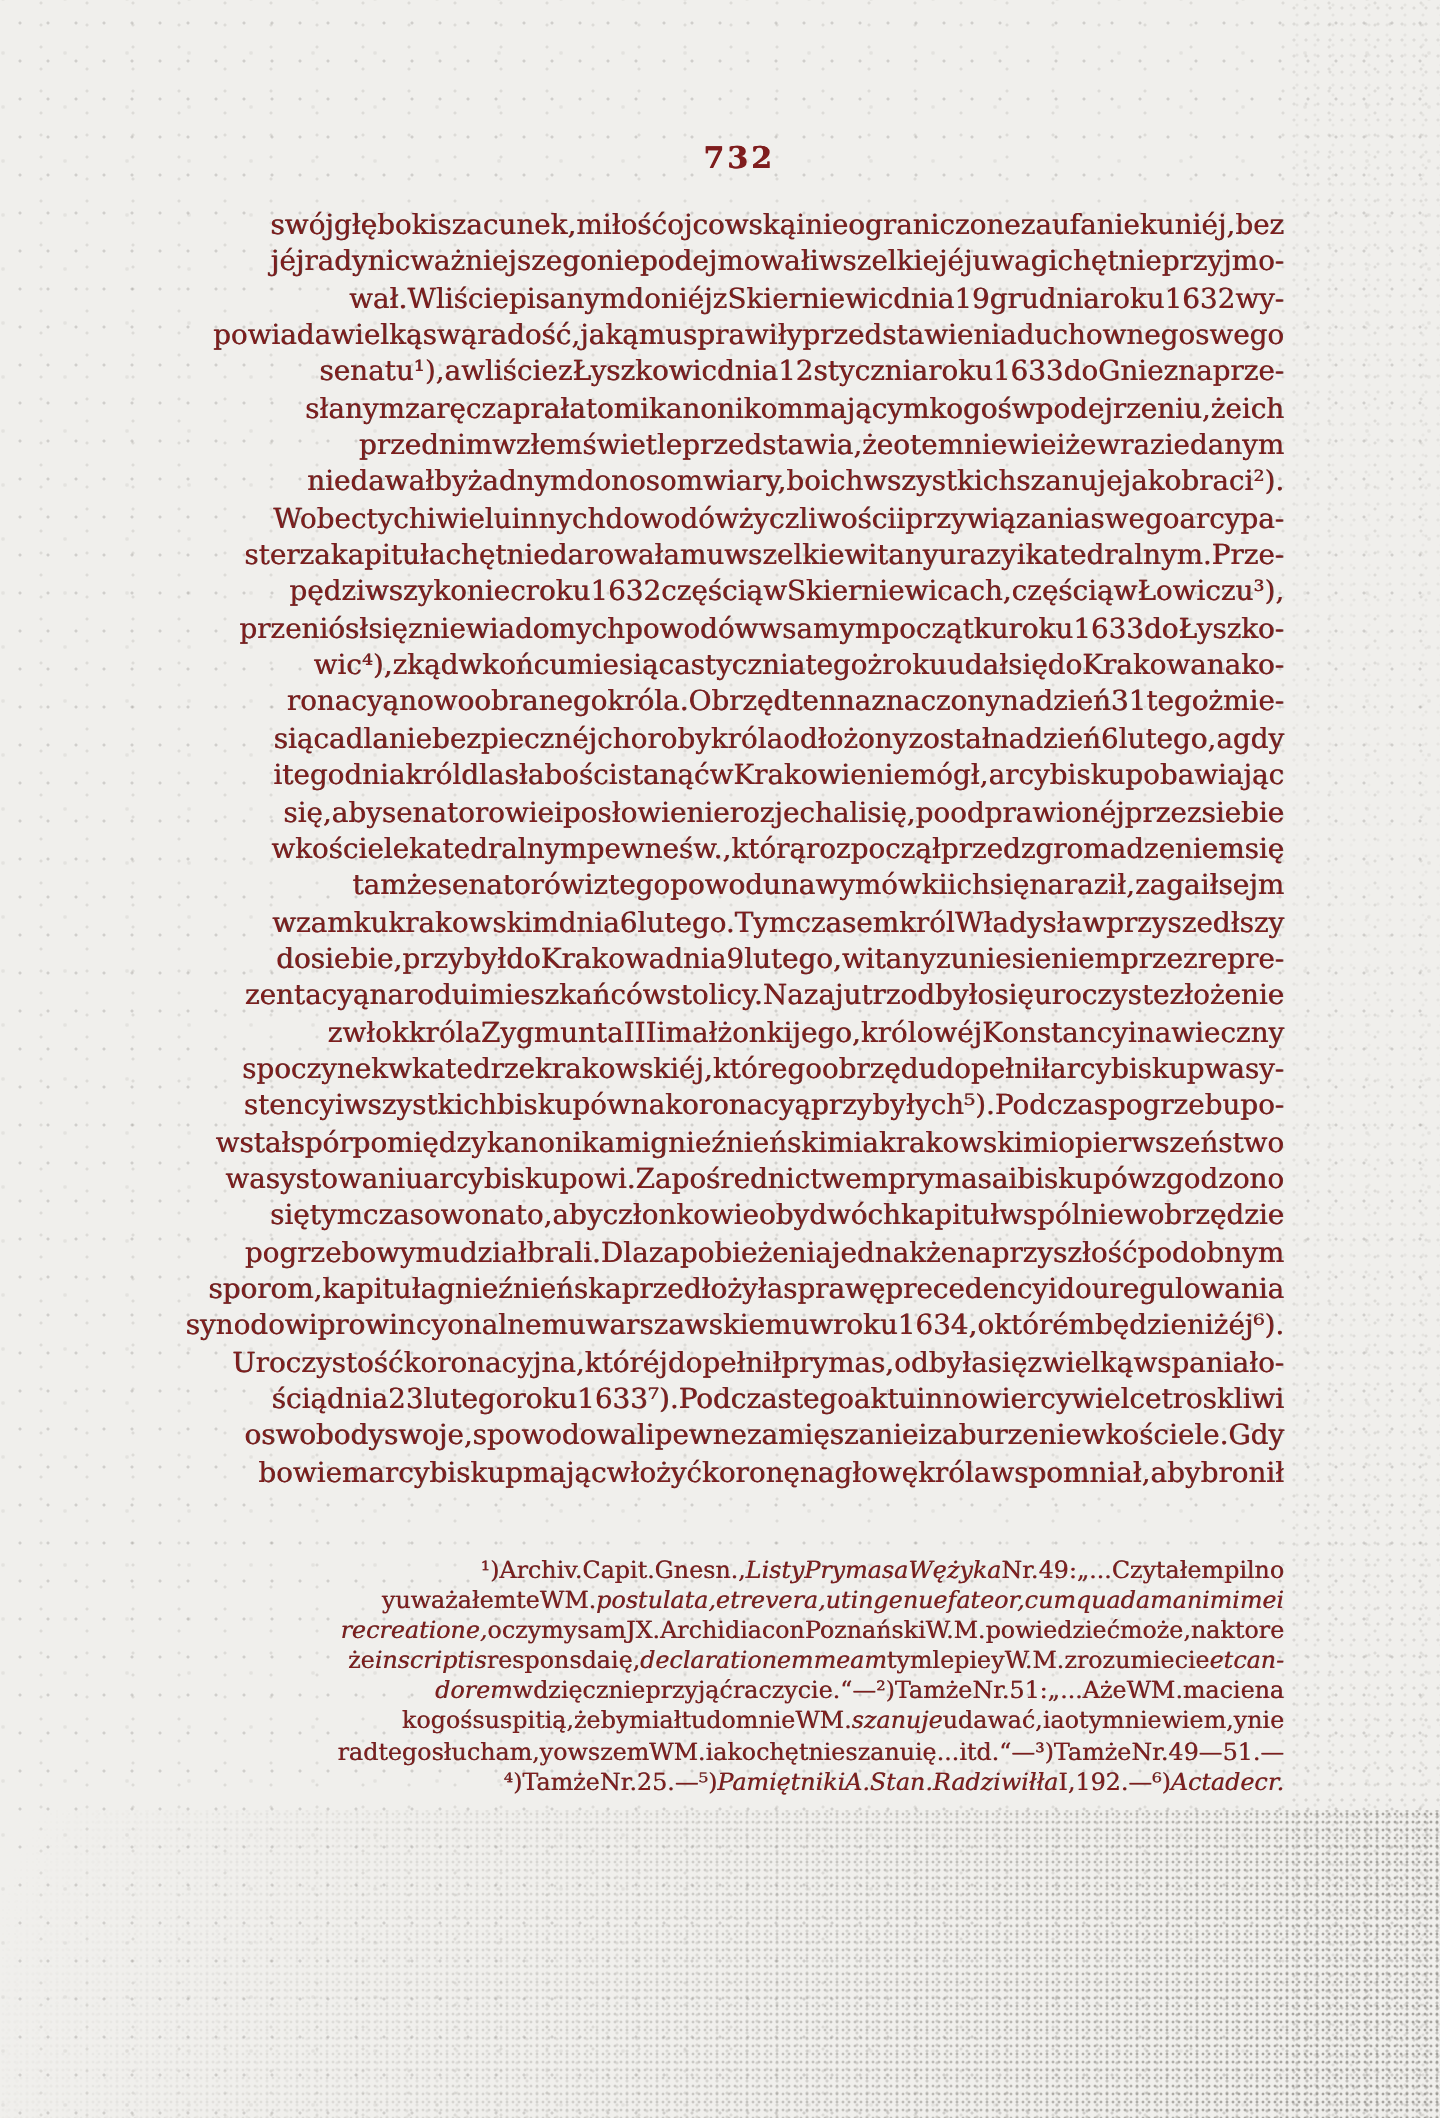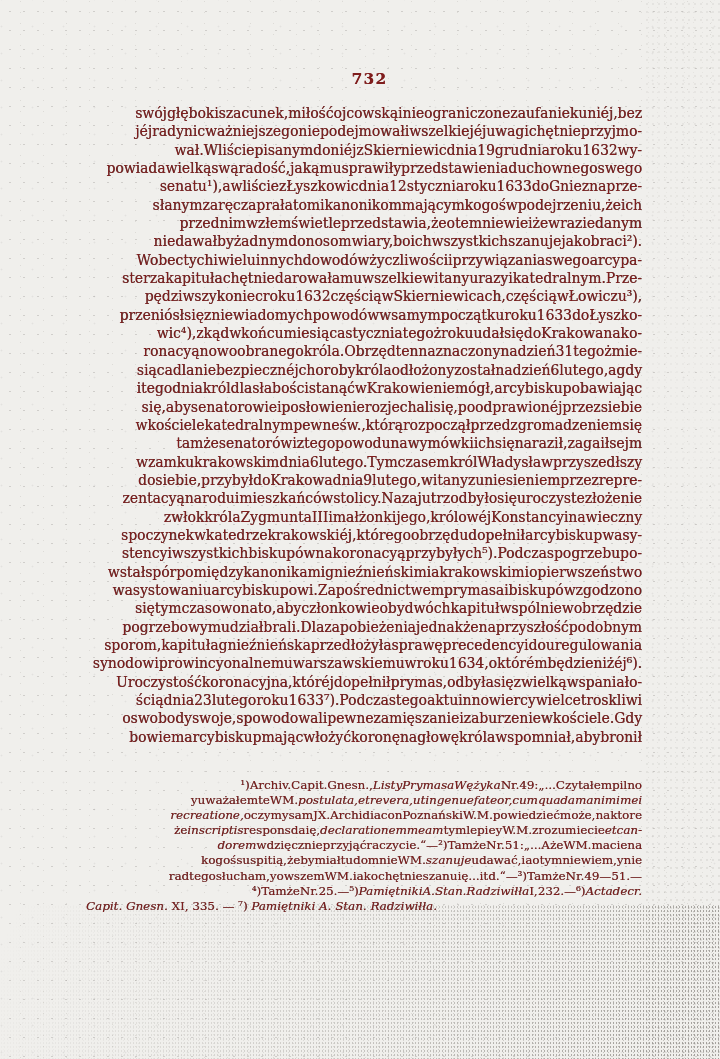--- a/index.html
+++ b/index.html
@@ -657,21 +657,20 @@
         <span>Tamże</span>
         <span>Nr.</span>
         <span>25.</span>
         <span>—</span>
         <span>⁵)</span>
         <i>Pamiętniki</i>
         <i>A.</i>
         <i>Stan.</i>
         <i>Radziwiłła</i>
         <span>I,</span>
-        <span>232.</span>
+        <span>192.</span>
         <span>—</span>
         <span>⁶)</span>
         <i>Acta</i>
         <i>decr.</i>
       </div>
-      <div class="f-line plain"><span></span><i>Capit. Gnesn.</i><span> XI, 335. — ⁷) </span><i>Pamiętniki A. Stan. Radziwiłła.</i><span></span></div>
     </div>
 </div>
 
 </body></html>

